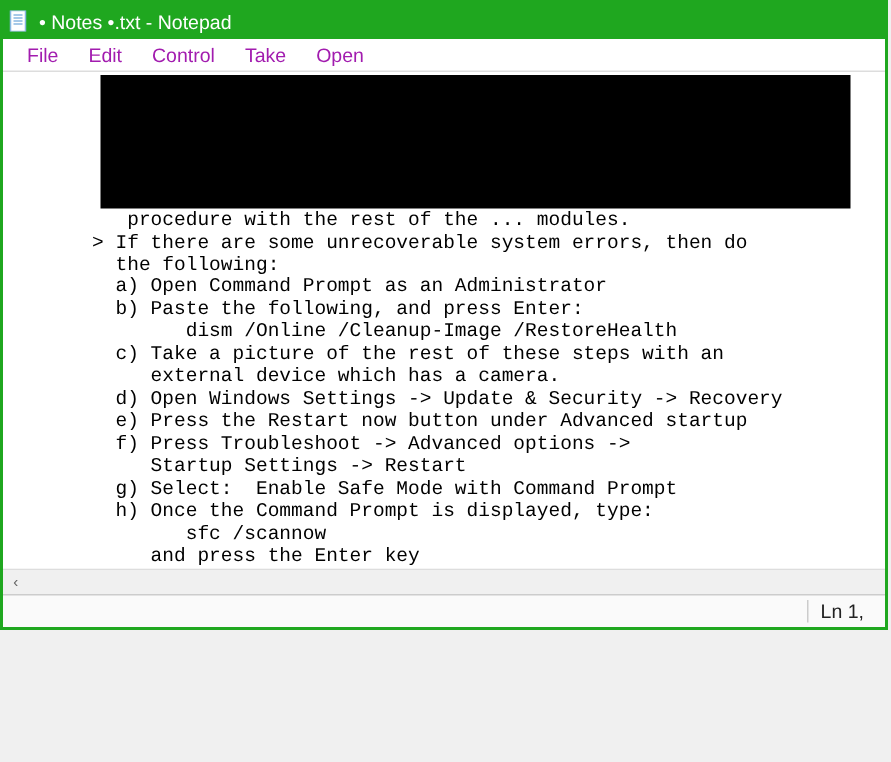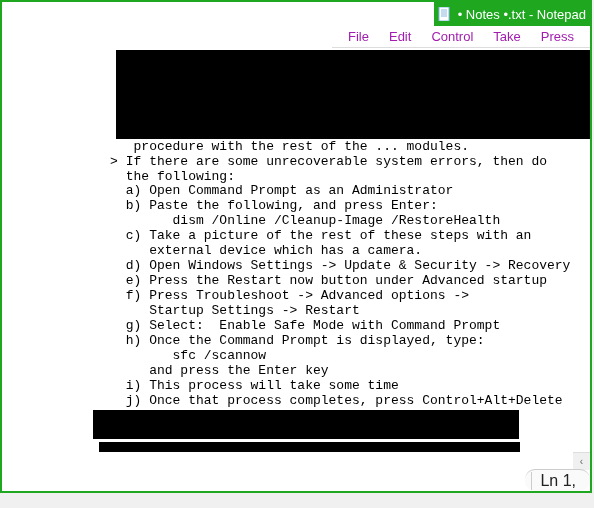--- a/index.html
+++ b/index.html
@@ -5,27 +5,26 @@
   * { box-sizing: border-box; margin: 0; padding: 0; }
   body {
     font-family: "Segoe UI", Tahoma, sans-serif;
     background: #f0f0f0;
     width: 594px;
     height: 508px;
     overflow: hidden;
   }
   .window {
     width: 592px;
-    height: 493px;
+    height: 420px;
     border: 2px solid #1fa71f;
     background: #fff;
     display: flex;
     flex-direction: column;
     position: relative;
-    align-items: flex-end;
   }
   .titlebar {
     height: 24px;
     background: #1fa71f;
     color: #fff;
     display: flex;
     align-items: center;
     padding: 0 4px;
     font-size: 13px;
     gap: 6px;
@@ -88,24 +87,23 @@
   }
   .hscroll-track { flex: 1; height: 17px; background: #f0f0f0; }
   .statusbar {
     height: 22px;
     background: #fafafa;
     border-top: 1px solid #ccc;
     display: flex;
     align-items: center;
     justify-content: flex-end;
     padding: 0 6px;
-    font-size: 16px;
+    font-size: 13px;
     color: #222;
     gap: 12px;
-    border-radius: 10px;
   }
   .status-cell {
     border-left: 1px solid #ccc;
     padding: 0 8px;
   }
 </style>
 </head>
 <body>
 
 <div class="window">
@@ -121,21 +119,21 @@
       </svg>
     </span>
     <span>• Notes •.txt - Notepad</span>
   </div>
 
   <div class="menubar">
     <span class="menu-item">File</span>
     <span class="menu-item">Edit</span>
     <span class="menu-item">Control</span>
     <span class="menu-item">Take</span>
-    <span class="menu-item">Press</span>
+    <span class="menu-item">Open</span>
   </div>
 
   <div class="content">
     <div class="textarea">      e                                                       st
       o
       t
       R
       f
       t
       procedure with the rest of the ... modules.

